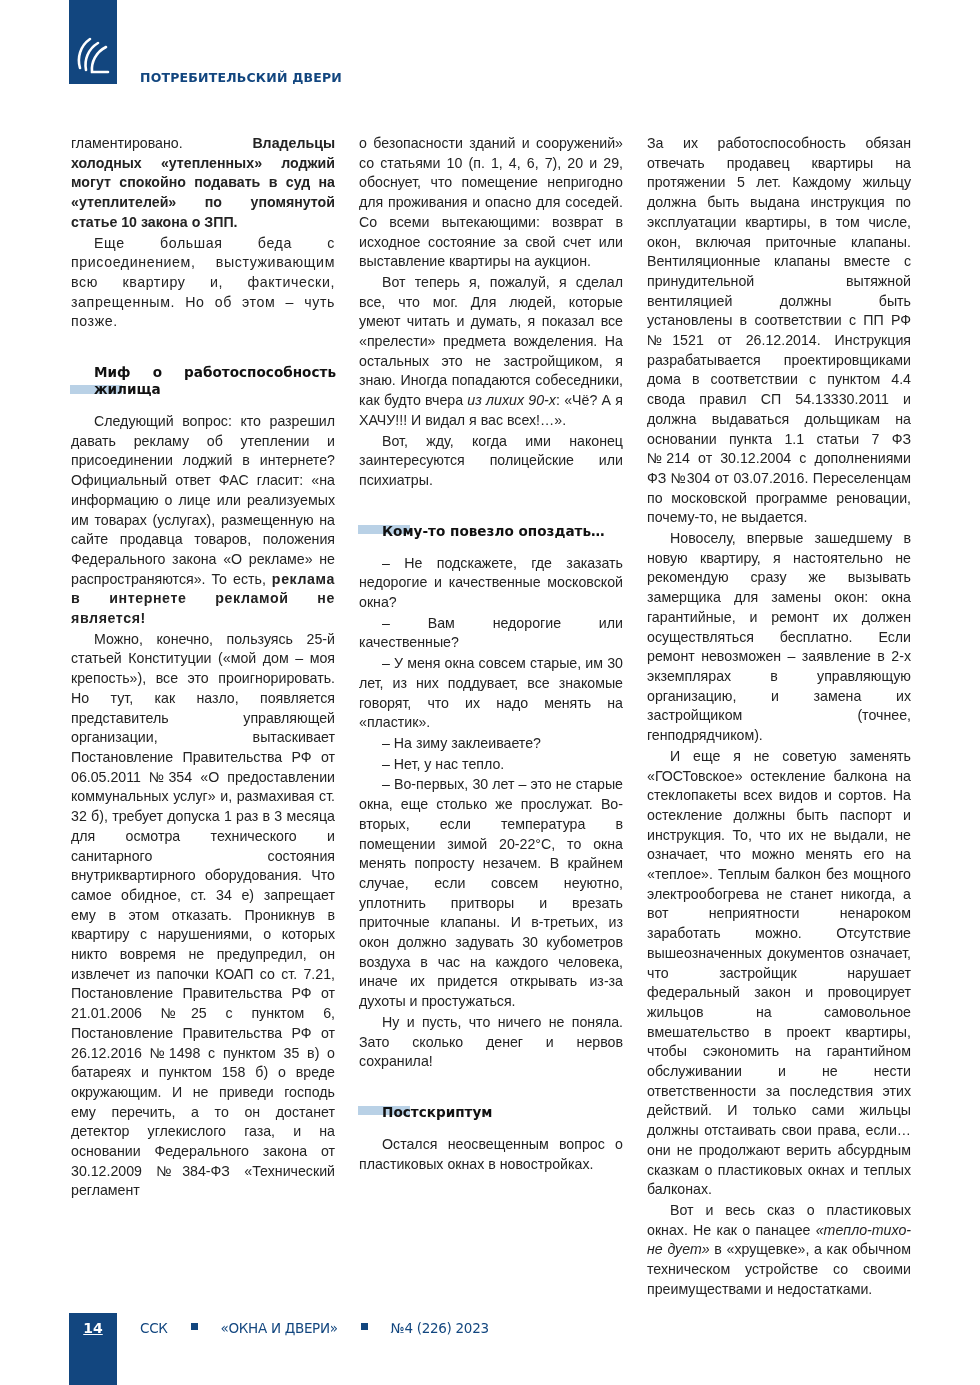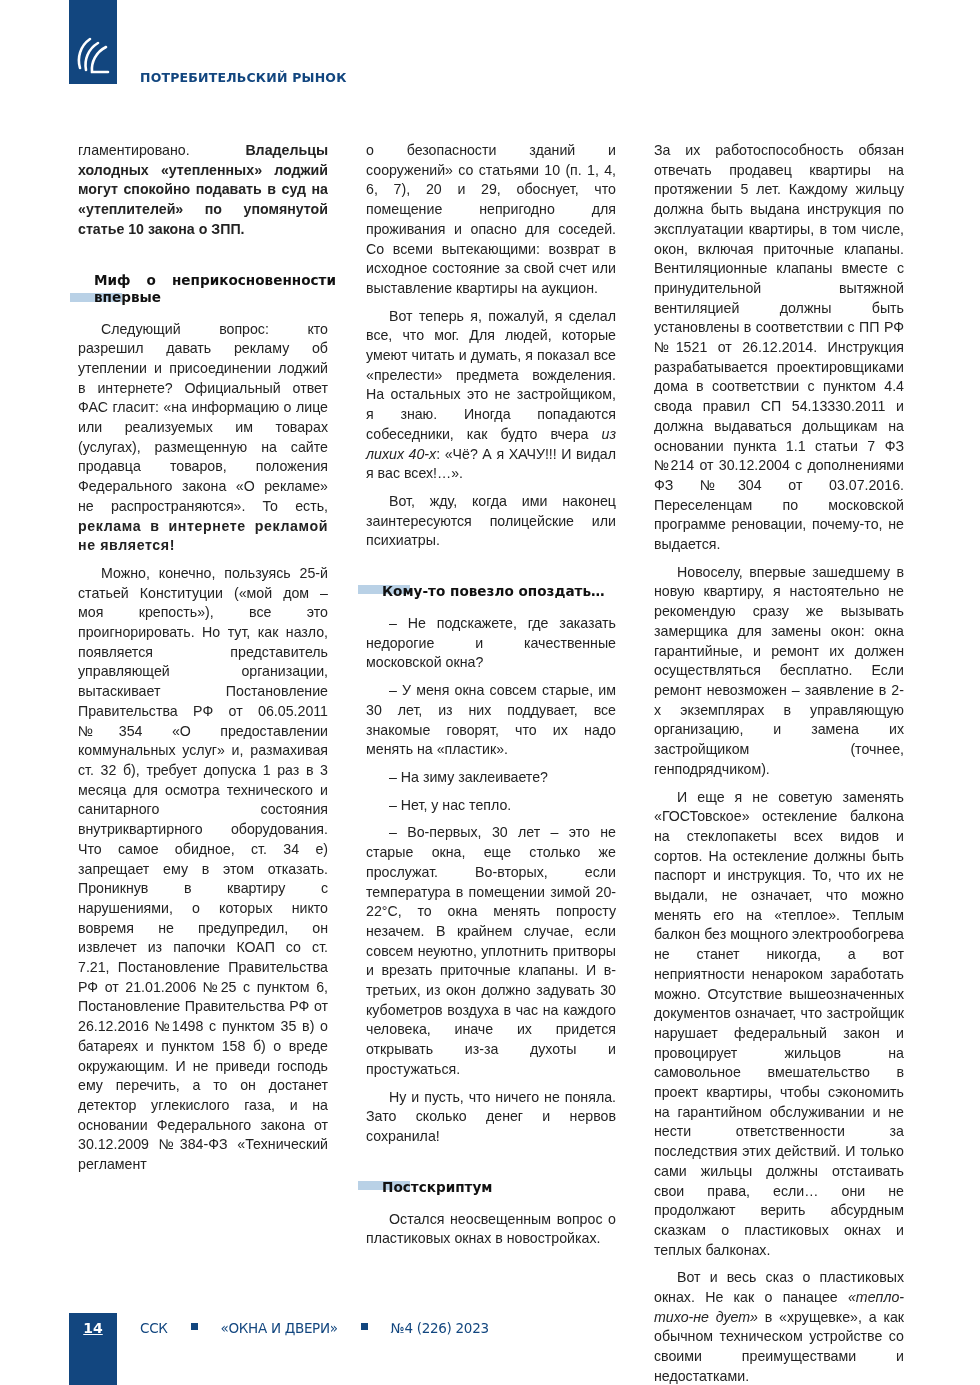--- a/index.html
+++ b/index.html
@@ -22,21 +22,21 @@
     .column {
       position: absolute; top: 133px; width: 266px;
       font-family: "Liberation Sans", sans-serif;
       font-size: 14.2px; line-height: 19.7px; color: #232323;
       text-align: justify; hyphens: manual;
     }
     .col-1 { left: 70px; }
     .col-2 { left: 358px; }
     .col-3 { left: 646px; }
 
-    .column p { text-indent: 23px; margin: 8px; }
+    .column p { text-indent: 23px; margin: 1px; }
     .column p.noindent { text-indent: 0; }
     .column .b { font-weight: bold; }
     .column .i { font-style: italic; }
     .column .wide { letter-spacing: 0.6px; }
 
     .subhead {
       position: relative; margin: 32px 0 14px 0; padding-left: 24px;
       font-family: "DejaVu Sans", sans-serif; font-weight: bold;
       font-size: 13.6px; line-height: 17px; color: #111;
     }
@@ -66,41 +66,43 @@
 <body>
 
 <div class="top-band"></div>
 <svg class="logo" viewBox="0 0 40 44">
   <g fill="none" stroke="#ffffff" stroke-width="2.6" stroke-linecap="round">
     <path d="M16 3 C6 10, 3 22, 6 32"></path>
     <path d="M24 7 C14 13, 10 24, 12 34"></path>
     <path d="M32 11 C22 16, 17 26, 18 36 L34 36"></path>
   </g>
 </svg>
-<div class="section-title">ПОТРЕБИТЕЛЬСКИЙ РЫНОК</div>
+<div class="section-title">ПОТРЕБИТЕЛЬСКИЙ ДВЕРИ</div>
 
 <div class="column col-1">
   <p class="noindent"><span>гламентировано. </span><span class="b">Владельцы холодных «утепленных» лоджий могут спокойно подавать в суд на «утеплителей» по упомянутой статье 10 закона о ЗПП.</span></p>
+  <p class="wide">Еще большая беда с присоединением, выстуживающим всю квартиру и, фактически, запрещенным. Но об этом – чуть позже.</p>
   <div class="subhead">
     <span class="bar" style="top:21px"></span>
-    <span class="txt">Миф о неприкосновенности впервые</span>
+    <span class="txt">Миф о работоспособность жилища</span>
   </div>
   <p><span>Следующий вопрос: кто разрешил давать рекламу об утеплении и присоединении лоджий в интернете? Официальный ответ ФАС гласит: «на информацию о лице или реализуемых им товарах (услугах), размещенную на сайте продавца товаров, положения Федерального закона «О рекламе» не распространяются». То есть, </span><span class="b wide">реклама в интернете рекламой не является!</span></p>
   <p>Можно, конечно, пользуясь 25-й статьей Конституции («мой дом – моя крепость»), все это проигнорировать. Но тут, как назло, появляется представитель управляющей организации, вытаскивает Постановление Правительства РФ от 06.05.2011 №354 «О предоставлении коммунальных услуг» и, размахивая ст. 32 б), требует допуска 1 раз в 3 месяца для осмотра технического и санитарного состояния внутриквартирного оборудования. Что самое обидное, ст. 34 е) запрещает ему в этом отказать. Проникнув в квартиру с нарушениями, о которых никто вовремя не предупредил, он извлечет из папочки КОАП со ст. 7.21, Постановление Правительства РФ от 21.01.2006 №25 с пунктом 6, Постановление Правительства РФ от 26.12.2016 №1498 с пунктом 35 в) о батареях и пунктом 158 б) о вреде окружающим. И не приведи господь ему перечить, а то он достанет детектор углекислого газа, и на основании Федерального закона от 30.12.2009 №384-ФЗ «Технический регламент</p>
 </div>
 
 <div class="column col-2">
   <p class="noindent">о безопасности зданий и сооружений» со статьями 10 (п. 1, 4, 6, 7), 20 и 29, обоснует, что помещение непригодно для проживания и опасно для соседей. Со всеми вытекающими: возврат в исходное состояние за свой счет или выставление квартиры на аукцион.</p>
-  <p><span>Вот теперь я, пожалуй, я сделал все, что мог. Для людей, которые умеют читать и думать, я показал все «прелести» предмета вожделения. На остальных это не застройщиком, я знаю. Иногда попадаются собеседники, как будто вчера </span><span class="i">из лихих 40-х</span><span>: «Чё? А я ХАЧУ!!! И видал я вас всех!…».</span></p>
+  <p><span>Вот теперь я, пожалуй, я сделал все, что мог. Для людей, которые умеют читать и думать, я показал все «прелести» предмета вожделения. На остальных это не застройщиком, я знаю. Иногда попадаются собеседники, как будто вчера </span><span class="i">из лихих 90-х</span><span>: «Чё? А я ХАЧУ!!! И видал я вас всех!…».</span></p>
   <p>Вот, жду, когда ими наконец заинтересуются полицейские или психиатры.</p>
   <div class="subhead">
     <span class="bar" style="top:2px"></span>
     <span class="txt">Кому-то повезло опоздать…</span>
   </div>
   <p>– Не подскажете, где заказать недорогие и качественные московской окна?</p>
+  <p>– Вам недорогие или качественные?</p>
   <p>– У меня окна совсем старые, им 30 лет, из них поддувает, все знакомые говорят, что их надо менять на «пластик».</p>
   <p>– На зиму заклеиваете?</p>
   <p>– Нет, у нас тепло.</p>
   <p>– Во-первых, 30 лет – это не старые окна, еще столько же прослужат. Во-вторых, если температура в помещении зимой 20-22°С, то окна менять попросту незачем. В крайнем случае, если совсем неуютно, уплотнить притворы и врезать приточные клапаны. И в-третьих, из окон должно задувать 30 кубометров воздуха в час на каждого человека, иначе их придется открывать из-за духоты и простужаться.</p>
   <p>Ну и пусть, что ничего не поняла. Зато сколько денег и нервов сохранила!</p>
   <div class="subhead">
     <span class="bar" style="top:2px"></span>
     <span class="txt">Постскриптум</span>
   </div>
   <p>Остался неосвещенным вопрос о пластиковых окнах в новостройках.</p>

